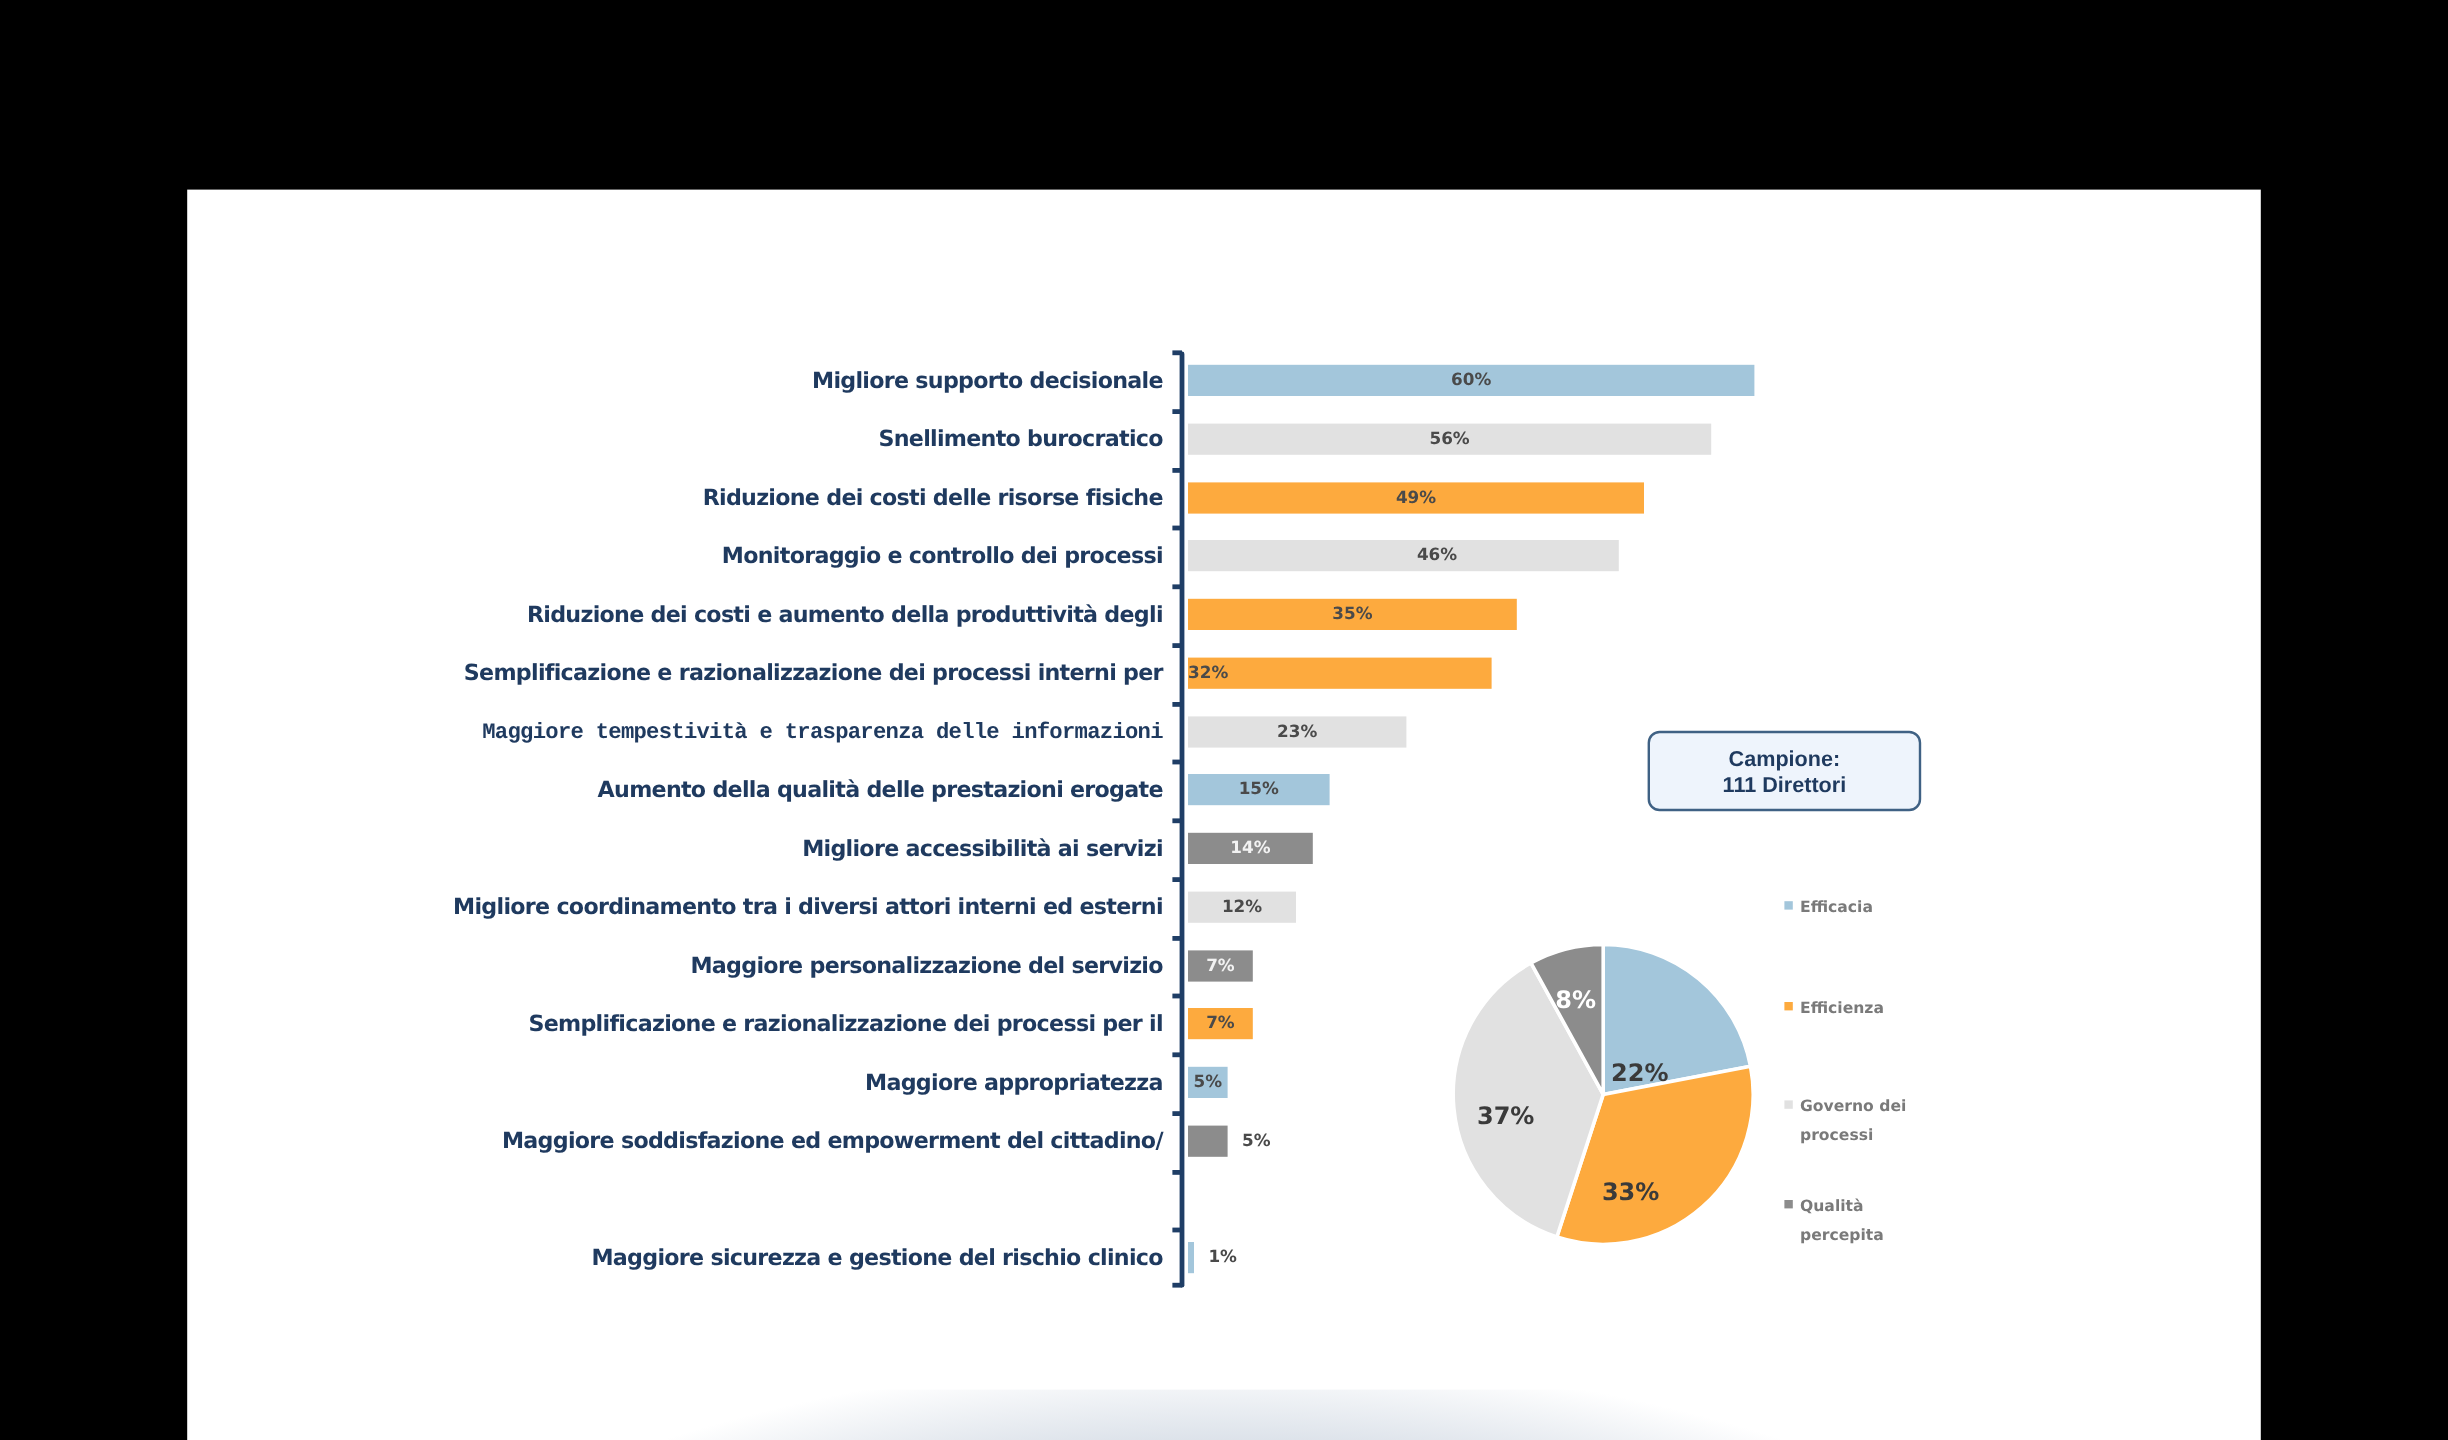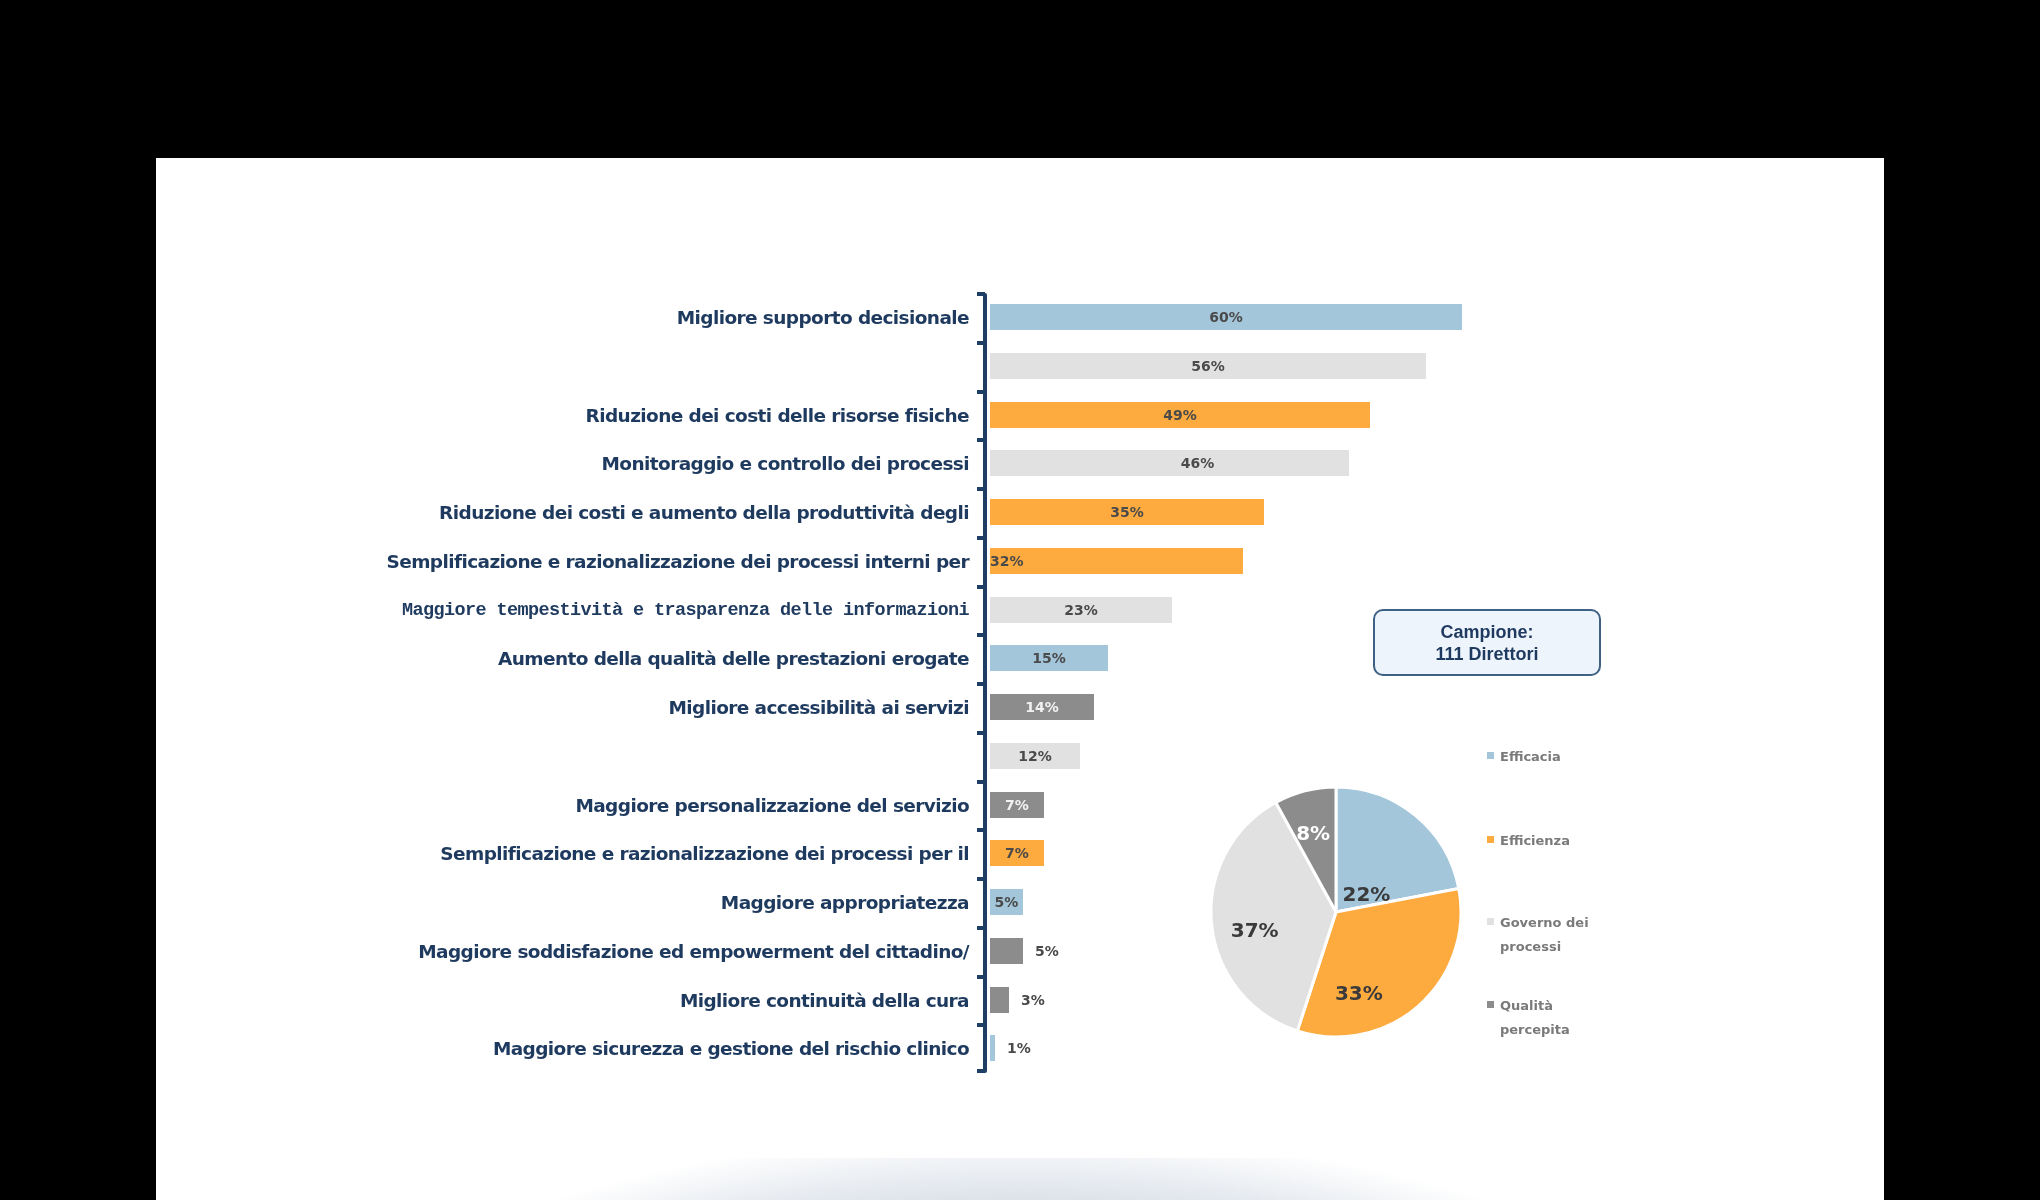--- a/index.html
+++ b/index.html
@@ -74,20 +74,21 @@
   <div class="bars" id="bar-chart">
     <div class="axis"></div>
   <div class="tick" style="top: 134px;"></div>
       <div class="row" style="top: 146px; width: 1728px;">
         <div class="label" style="width: 813px;">Migliore supporto decisionale</div>
         <div class="bar" style="width: 472px; background: rgb(163, 198, 219);"></div>
         <div class="val" style="color: rgb(74, 74, 74); left: 834px; width: 472px; text-align: center;">60%</div>
       </div>
       <div class="tick" style="top: 182.75px;"></div>
       <div class="row" style="top: 194.75px; width: 1728px;">
+        <div class="label" style="width: 813px;">Snellimento burocratico</div>
         <div class="bar" style="width: 436px; background: rgb(225, 225, 225);"></div>
         <div class="val" style="color: rgb(74, 74, 74); left: 834px; width: 436px; text-align: center;">56%</div>
       </div>
       <div class="tick" style="top: 231.5px;"></div>
       <div class="row" style="top: 243.5px; width: 1728px;">
         <div class="label" style="width: 813px;">Riduzione dei costi delle risorse fisiche</div>
         <div class="bar" style="width: 380px; background: rgb(253, 170, 62);"></div>
         <div class="val" style="color: rgb(74, 74, 74); left: 834px; width: 380px; text-align: center;">49%</div>
       </div>
       <div class="tick" style="top: 280.25px;"></div>
@@ -121,20 +122,21 @@
         <div class="val" style="color: rgb(74, 74, 74); left: 834px; width: 118px; text-align: center;">15%</div>
       </div>
       <div class="tick" style="top: 524px;"></div>
       <div class="row" style="top: 536px; width: 1728px;">
         <div class="label" style="width: 813px;">Migliore accessibilità ai servizi</div>
         <div class="bar" style="width: 104px; background: rgb(140, 140, 140);"></div>
         <div class="val" style="color: rgb(242, 242, 242); left: 834px; width: 104px; text-align: center;">14%</div>
       </div>
       <div class="tick" style="top: 572.75px;"></div>
       <div class="row" style="top: 584.75px; width: 1728px;">
+        <div class="label" style="width: 813px;">Migliore coordinamento tra i diversi attori interni ed esterni</div>
         <div class="bar" style="width: 90px; background: rgb(225, 225, 225);"></div>
         <div class="val" style="color: rgb(74, 74, 74); left: 834px; width: 90px; text-align: center;">12%</div>
       </div>
       <div class="tick" style="top: 621.5px;"></div>
       <div class="row" style="top: 633.5px; width: 1728px;">
         <div class="label" style="width: 813px;">Maggiore personalizzazione del servizio</div>
         <div class="bar" style="width: 54px; background: rgb(140, 140, 140);"></div>
         <div class="val" style="color: rgb(242, 242, 242); left: 834px; width: 54px; text-align: center;">7%</div>
       </div>
       <div class="tick" style="top: 670.25px;"></div>
@@ -149,25 +151,20 @@
         <div class="bar" style="width: 33px; background: rgb(163, 198, 219);"></div>
         <div class="val" style="color: rgb(74, 74, 74); left: 834px; width: 33px; text-align: center;">5%</div>
       </div>
       <div class="tick" style="top: 767.75px;"></div>
       <div class="row" style="top: 779.75px; width: 1728px;">
         <div class="label" style="width: 813px;">Maggiore soddisfazione ed empowerment del cittadino/</div>
         <div class="bar" style="width: 33px; background: rgb(140, 140, 140);"></div>
         <div class="val" style="color: rgb(74, 74, 74); left: 879px;">5%</div>
       </div>
       <div class="tick" style="top: 816.5px;"></div>
-      <div class="row" style="top: 828.5px; width: 1728px;">
-        <div class="label" style="width: 813px;">Migliore continuità della cura</div>
-        <div class="bar" style="width: 19px; background: rgb(140, 140, 140);"></div>
-        <div class="val" style="color: rgb(74, 74, 74); left: 865px;">3%</div>
-      </div>
       <div class="tick" style="top: 865.25px;"></div>
       <div class="row" style="top: 877.25px; width: 1728px;">
         <div class="label" style="width: 813px;">Maggiore sicurezza e gestione del rischio clinico</div>
         <div class="bar" style="width: 5px; background: rgb(163, 198, 219);"></div>
         <div class="val" style="color: rgb(74, 74, 74); left: 851px;">1%</div>
       </div>
       <div class="tick" style="top: 911px;"></div>
     </div>
 
   <div class="sample-box">

